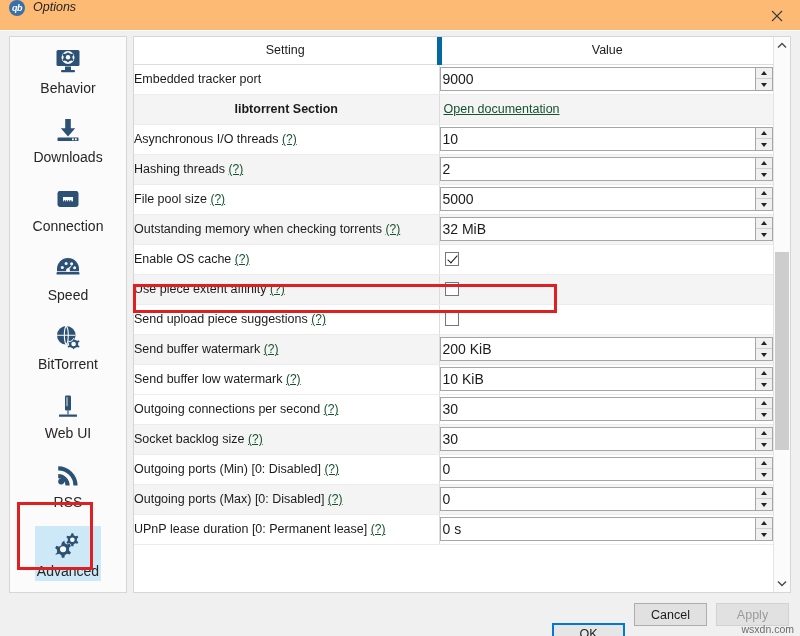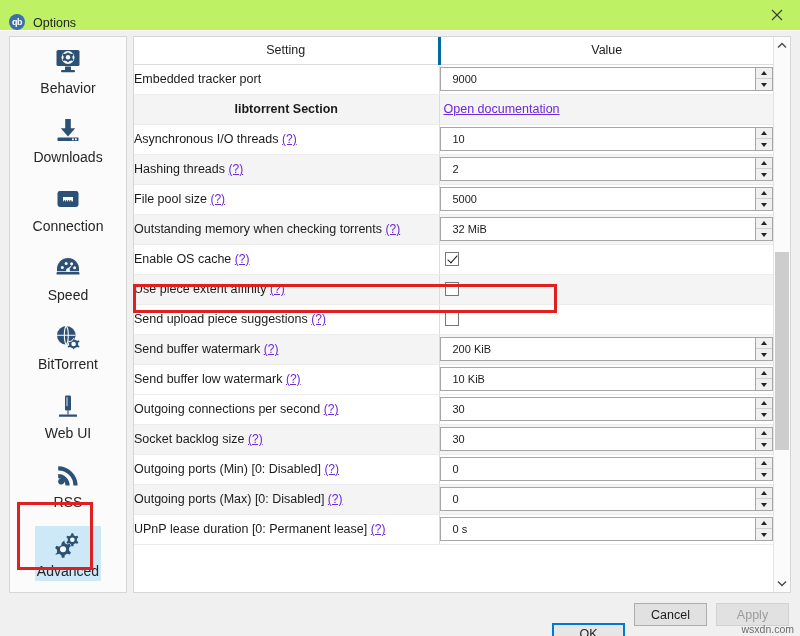--- a/index.html
+++ b/index.html
@@ -17,25 +17,26 @@
     position: relative;
     width: 800px; height: 636px;
     background: #f0f0f0;
     display: flex;
     flex-direction: column;
   }
 
   
   #titlebar {
     height: 31px;
-    background: #bef264;
-    display: flex;
-    align-items: flex-end;
+    background: #fdba74;
+    display: flex;
+    align-items: flex-start;
     flex: 0 0 auto;
     border-bottom: 1px solid #ffffff;
+    font-style: italic;
   }
   #app-icon {
     width: 16px; height: 16px;
     margin-left: 9px; margin-right: 8px;
     border-radius: 50%;
     background: #3b6fa8;
     color: #ffffff;
     font-size: 9px;
     font-weight: bold;
     line-height: 16px;
@@ -138,21 +139,21 @@
     border-collapse: collapse;
     table-layout: fixed;
   }
   table.settings th {
     font-weight: normal;
     font-size: 12.5px;
     color: #1b1b1b;
     background: #ffffff;
     height: 27px;
     border-bottom: 1px solid #dcdcdc;
-    border-right: 3px solid #0369a1;
+    border-right: 5px solid #0369a1;
     text-align: center;
   }
   table.settings th:last-child { border-right: none; }
   table.settings td {
     height: 30px;
     font-size: 12.5px;
     color: #1b1b1b;
     border-bottom: 1px solid #ececec;
     vertical-align: middle;
     padding: 0;
@@ -167,39 +168,39 @@
   tr.alt td { background: #f4f4f4; }
   tr.plain td { background: #ffffff; }
 
   
   td.section-name {
     text-align: center;
     font-weight: bold;
     padding-left: 0;
   }
   a.doclink, a.help {
-    color: #6d28d9;
+    color: #14532d;
   }
   a.help { font-size: 12px; }
   td.value-cell a.doclink { padding-left: 4px; }
 
   
   .spin {
     display: flex;
     align-items: stretch;
     height: 24px;
     border: 1px solid #a6a6a6;
     background: #ffffff;
   }
   .spin-text {
     flex: 1 1 auto;
     display: flex;
     align-items: center;
-    padding-left: 12px;
-    font-size: 11px;
+    padding-left: 2px;
+    font-size: 14px;
     color: #1b1b1b;
     background: #ffffff;
   }
   .spin-btns {
     flex: 0 0 17px;
     width: 17px;
     display: flex;
     flex-direction: column;
     border-left: 1px solid #a6a6a6;
   }

